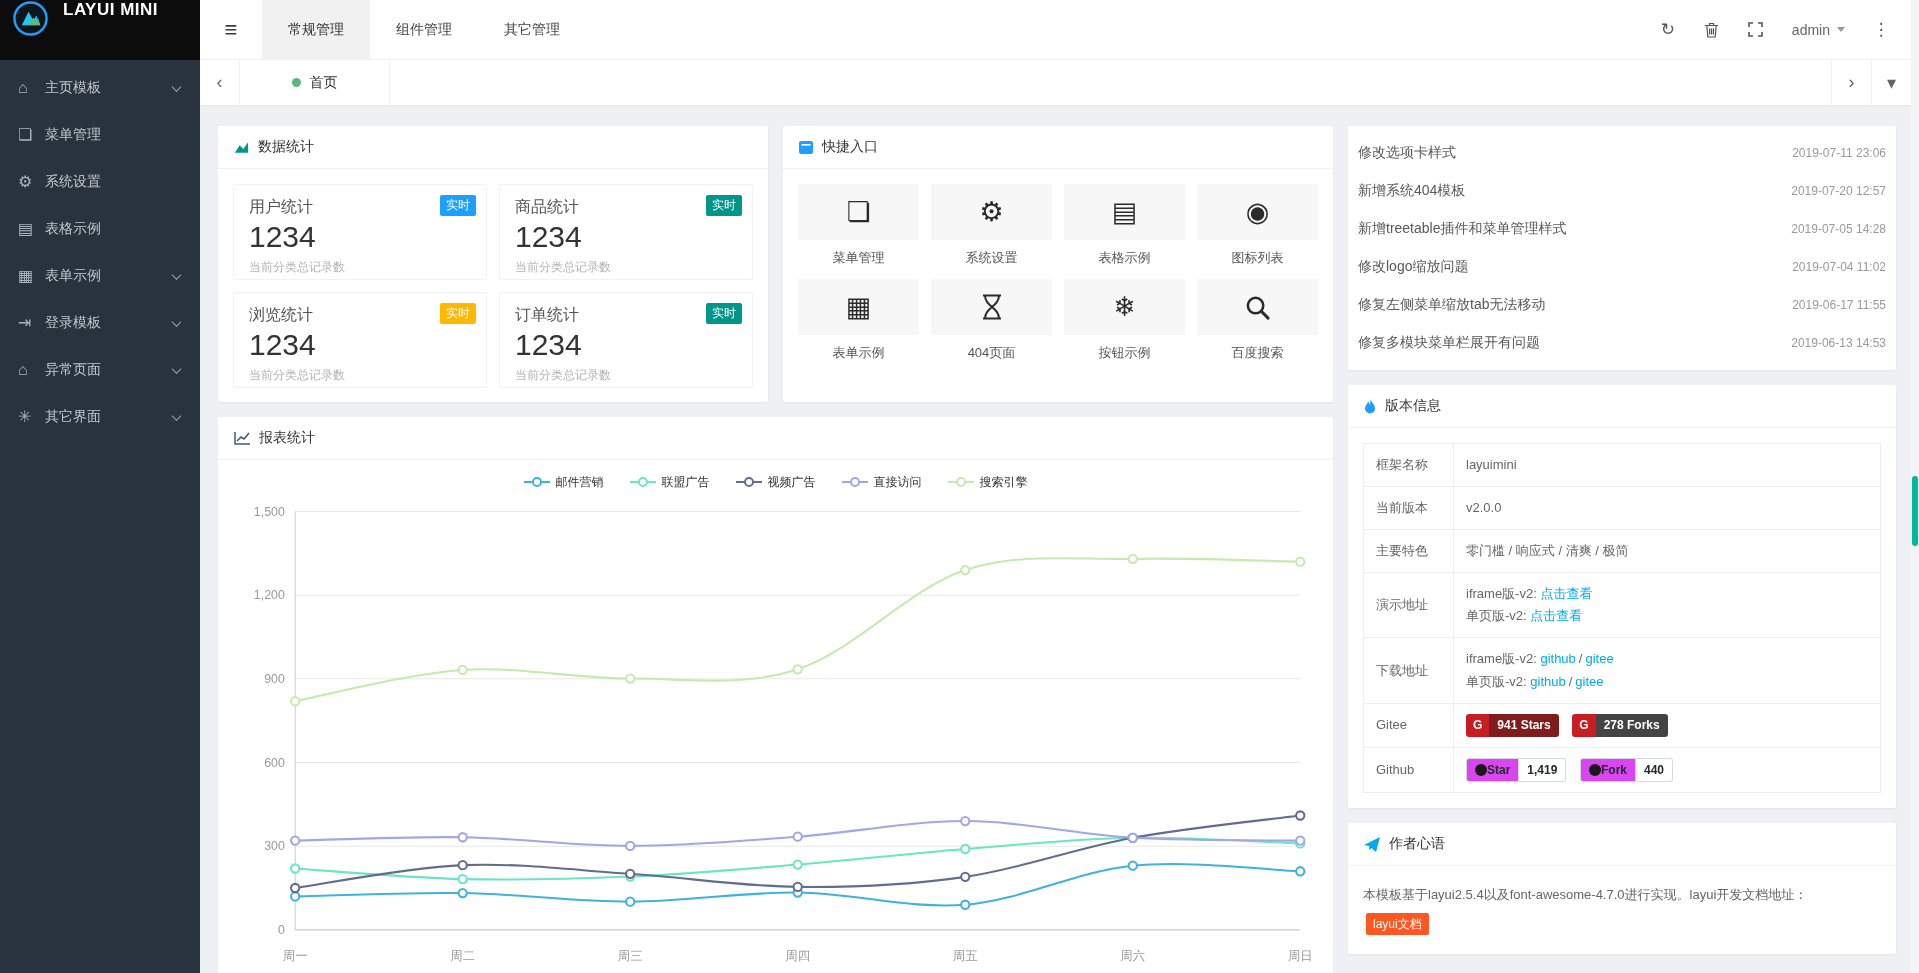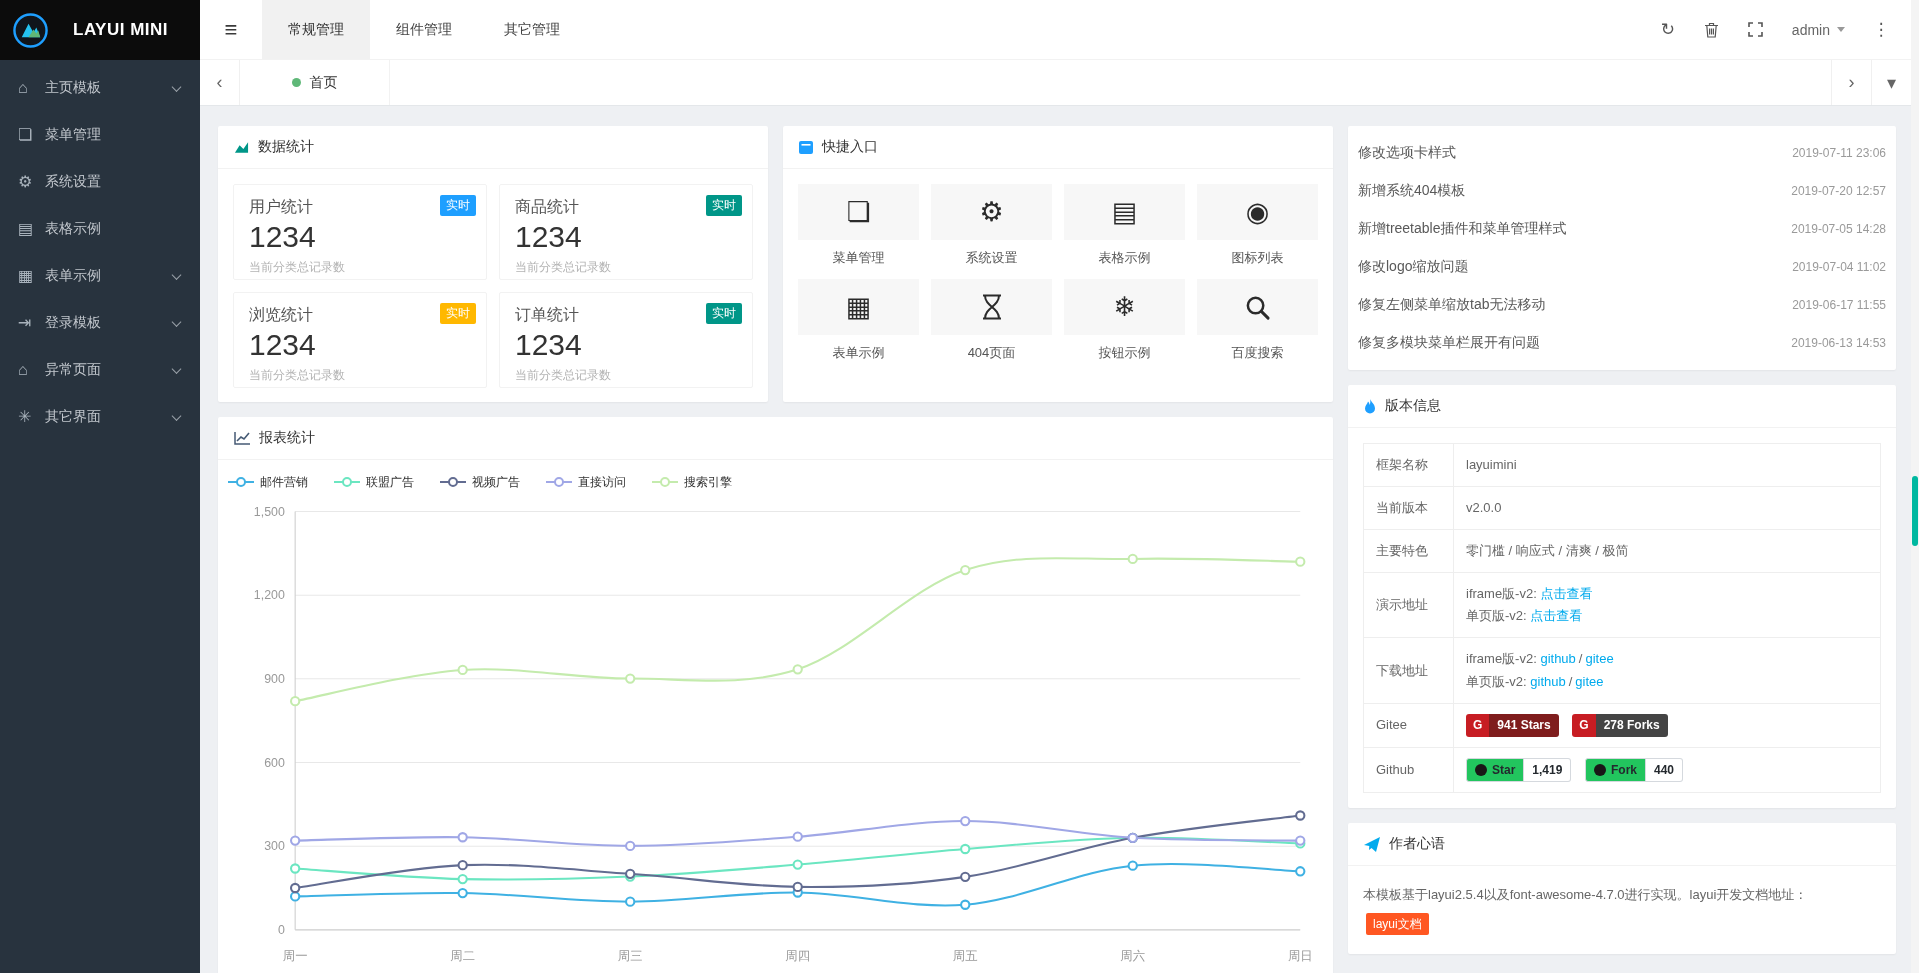--- a/index.html
+++ b/index.html
@@ -2,21 +2,21 @@
 <html><head>
 <meta charset="utf-8">
 <style>
   *{margin:0;padding:0;box-sizing:border-box}
   html,body{width:1919px;height:973px;overflow:hidden;background:#eef0f3;
     font-family:"Liberation Sans","DejaVu Sans",sans-serif;}
   .app{display:flex;width:100%;height:100%}
 
   
   .sidebar{width:200px;background:#28333e;flex-shrink:0;display:flex;flex-direction:column}
-  .logo{height:60px;background:#0c0c0c;display:flex;align-items:center;padding-left:12px;gap:24px}
+  .logo{height:60px;background:#0c0c0c;display:flex;padding-left:12px;gap:14px}
   .logo-text{color:#fff;font-weight:bold;font-size:17px;letter-spacing:.5px;white-space:nowrap}
   .menu{padding-top:4px}
   .menu-item{height:47px;display:flex;align-items:center;padding:0 18px;color:#c2c7cd;font-size:14px;cursor:pointer;position:relative}
   .mi-icon{width:27px;font-size:16px;color:#a9b3bc;flex-shrink:0}
   .mi-label{white-space:nowrap}
   .chev{position:absolute;right:20px;top:50%;width:7px;height:7px;border-right:1px solid #99a1a9;border-bottom:1px solid #99a1a9;transform:translateY(-65%) rotate(45deg)}
 
   
   .main{flex:1;display:flex;flex-direction:column;min-width:0}
   .topbar{height:60px;background:#fff;display:flex;align-items:stretch;flex-shrink:0;border-bottom:1px solid #f2f2f2}
@@ -55,21 +55,21 @@
   .badge{position:absolute;top:10px;right:10px;color:#fff;font-size:12px;padding:2px 6px;border-radius:2px;line-height:1.4}
 
   
   .quick-grid{display:grid;grid-template-columns:repeat(4,1fr);gap:12px}
   .quick-cell{cursor:pointer;text-align:center}
   .quick-iconbox{height:56px;background:#f7f7f7;display:flex;align-items:center;justify-content:center;font-size:27px;color:#2b2b2b}
   .quick-label{margin-top:9px;font-size:13px;color:#555}
 
   
   .chart-wrap{padding:6px 10px 0 10px}
-  .legend{display:flex;align-items:center;gap:26px;height:28px;margin-top:2px}
+  .legend{display:flex;justify-content:center;align-items:center;gap:26px;height:28px;margin-top:2px}
   .lg-item{display:flex;align-items:center;gap:6px;cursor:pointer}
   .lg-marker{position:relative;width:26px;height:12px;display:inline-block}
   .lg-line{position:absolute;left:0;right:0;top:5px;height:2px;display:block}
   .lg-dot{position:absolute;left:50%;top:1px;margin-left:-5px;width:10px;height:10px;border:2px solid #999;border-radius:50%;background:#fff;display:block}
   .lg-label{font-size:12px;color:#333}
 
   
   .ann-body{padding:8px 10px}
   .ann-row{display:flex;justify-content:space-between;align-items:center;padding:10px 0}
   .ann-text{font-size:14px;color:#595959}
@@ -78,21 +78,21 @@
   
   .vtable{width:100%;border-collapse:collapse;font-size:13px;color:#666}
   .vtable td{border:1px solid #eee;padding:10px 12px;line-height:1.7}
   .vtable td.k{width:90px}
   a.link{color:#01AAED;text-decoration:none;cursor:pointer}
   .sep{margin:0 3px}
   .shield{display:inline-flex;margin-right:10px;font-size:12px;border-radius:3px;overflow:hidden;vertical-align:middle;cursor:pointer;line-height:1.4}
   .shield .sl{color:#fff;padding:3px 7px;font-weight:bold}
   .shield .sr{color:#fff;padding:3px 8px;font-weight:bold}
   .ghbtn{display:inline-flex;margin-right:10px;font-size:12px;vertical-align:middle;cursor:pointer;line-height:1.4}
-  .ghbtn .gl{border:1px solid #d5d9de;border-radius:3px 0 0 3px;background:#22c55e;padding:3px 8px;display:flex;align-items:center;gap:5px;color:#24292e;font-weight:bold}
+  .ghbtn .gl{border:1px solid #d5d9de;border-radius:3px 0 0 3px;background:#d946ef;padding:3px 8px;display:flex;align-items:center;color:#24292e;font-weight:bold}
   .ghbtn .gr{border:1px solid #d5d9de;border-left:none;border-radius:0 3px 3px 0;background:#fff;padding:3px 8px;color:#24292e;font-weight:bold}
   .gh-mark{width:12px;height:12px;border-radius:50%;background:#191717;display:inline-block}
 
   
   .author-text{font-size:13px;color:#666;line-height:2.2}
   .badge-inline{display:inline-block;color:#fff;font-size:12px;padding:2px 7px;border-radius:2px;line-height:1.5;cursor:pointer;margin:0 3px}
 
   
   .scrollbar{width:8px;background:#f4f4f4;flex-shrink:0;position:relative}
   .scroll-thumb{position:absolute;left:1px;right:1px;top:476px;height:70px;border-radius:4px;cursor:pointer}

